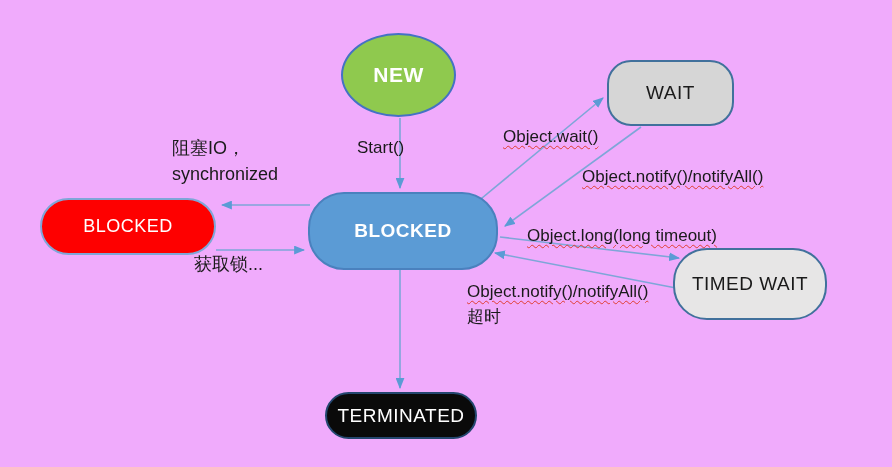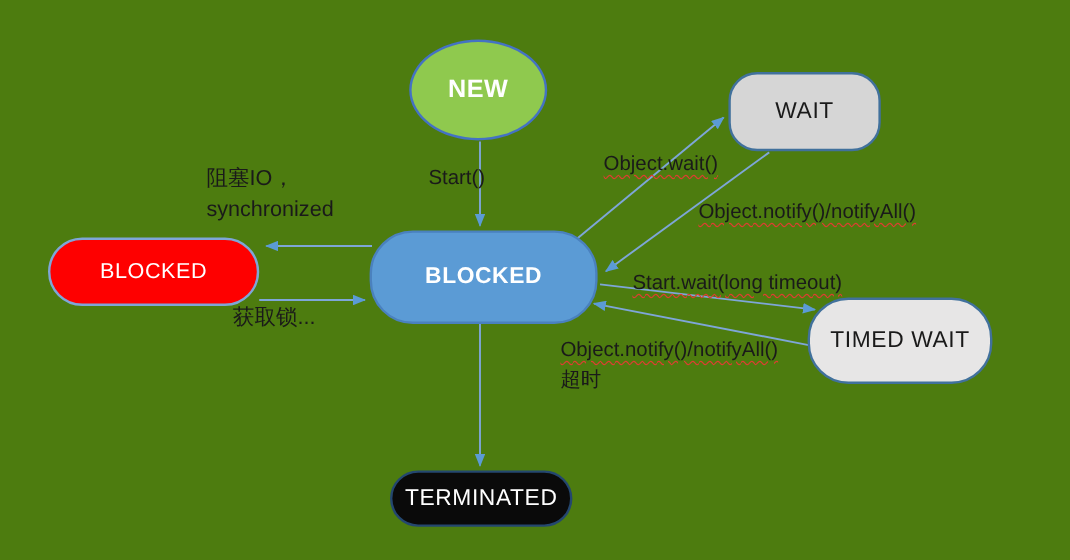--- a/index.html
+++ b/index.html
@@ -1,20 +1,20 @@
 <!DOCTYPE html>
 <html style="--new-fill: #8FC94E; --runnable-fill: #5B9BD5; --runnable-border: #4A81BE; --blocked-fill: #FE0000; --wait-fill: #D6D6D6; --timed-wait-fill: #E7E6E6; --terminated-fill: #0A0A0A; --shape-border: #4472C4; --gray-border: #41719C; --dark-border: #24476F; --arrow-line: #7EA6D8; --arrow-head: #5B9BD5; --label-text: #1A1A1A; --squiggle: #E03C31;"><head>
 <meta charset="utf-8">
 <style>
   html, body { margin: 0; padding: 0; background: #ffffff; }
   #canvas {
     position: relative;
     width: 892px;
     height: 467px;
-    background: #4d7c0f;
+    background: #f0abfc;
     overflow: hidden;
     font-family: "Liberation Sans", sans-serif;
   }
   #arrow-layer { position: absolute; left: 0; top: 0; width: 892px; height: 467px; }
   #arrow-layer line { stroke: var(--arrow-line, #7EA6D8); stroke-width: 1.6; }
 
   .state {
     position: absolute;
     display: flex;
     align-items: center;
@@ -139,21 +139,21 @@
     <div>阻塞IO，</div>
     <div>synchronized</div>
   </div>
 
   <div class="edge-label lbl-blocked-out">获取锁...</div>
 
   <div class="edge-label lbl-wait-in squiggle">Object.wait()</div>
 
   <div class="edge-label lbl-wait-out squiggle">Object.notify()/notifyAll()</div>
 
-  <div class="edge-label lbl-timed-in squiggle">Start.wait(long timeout)</div>
+  <div class="edge-label lbl-timed-in squiggle">Object.long(long timeout)</div>
 
   <div class="edge-label lbl-timed-out">
     <div class="squiggle">Object.notify()/notifyAll()</div>
     <div>超时</div>
   </div>
 
 
 </div>
 
 </body></html>

